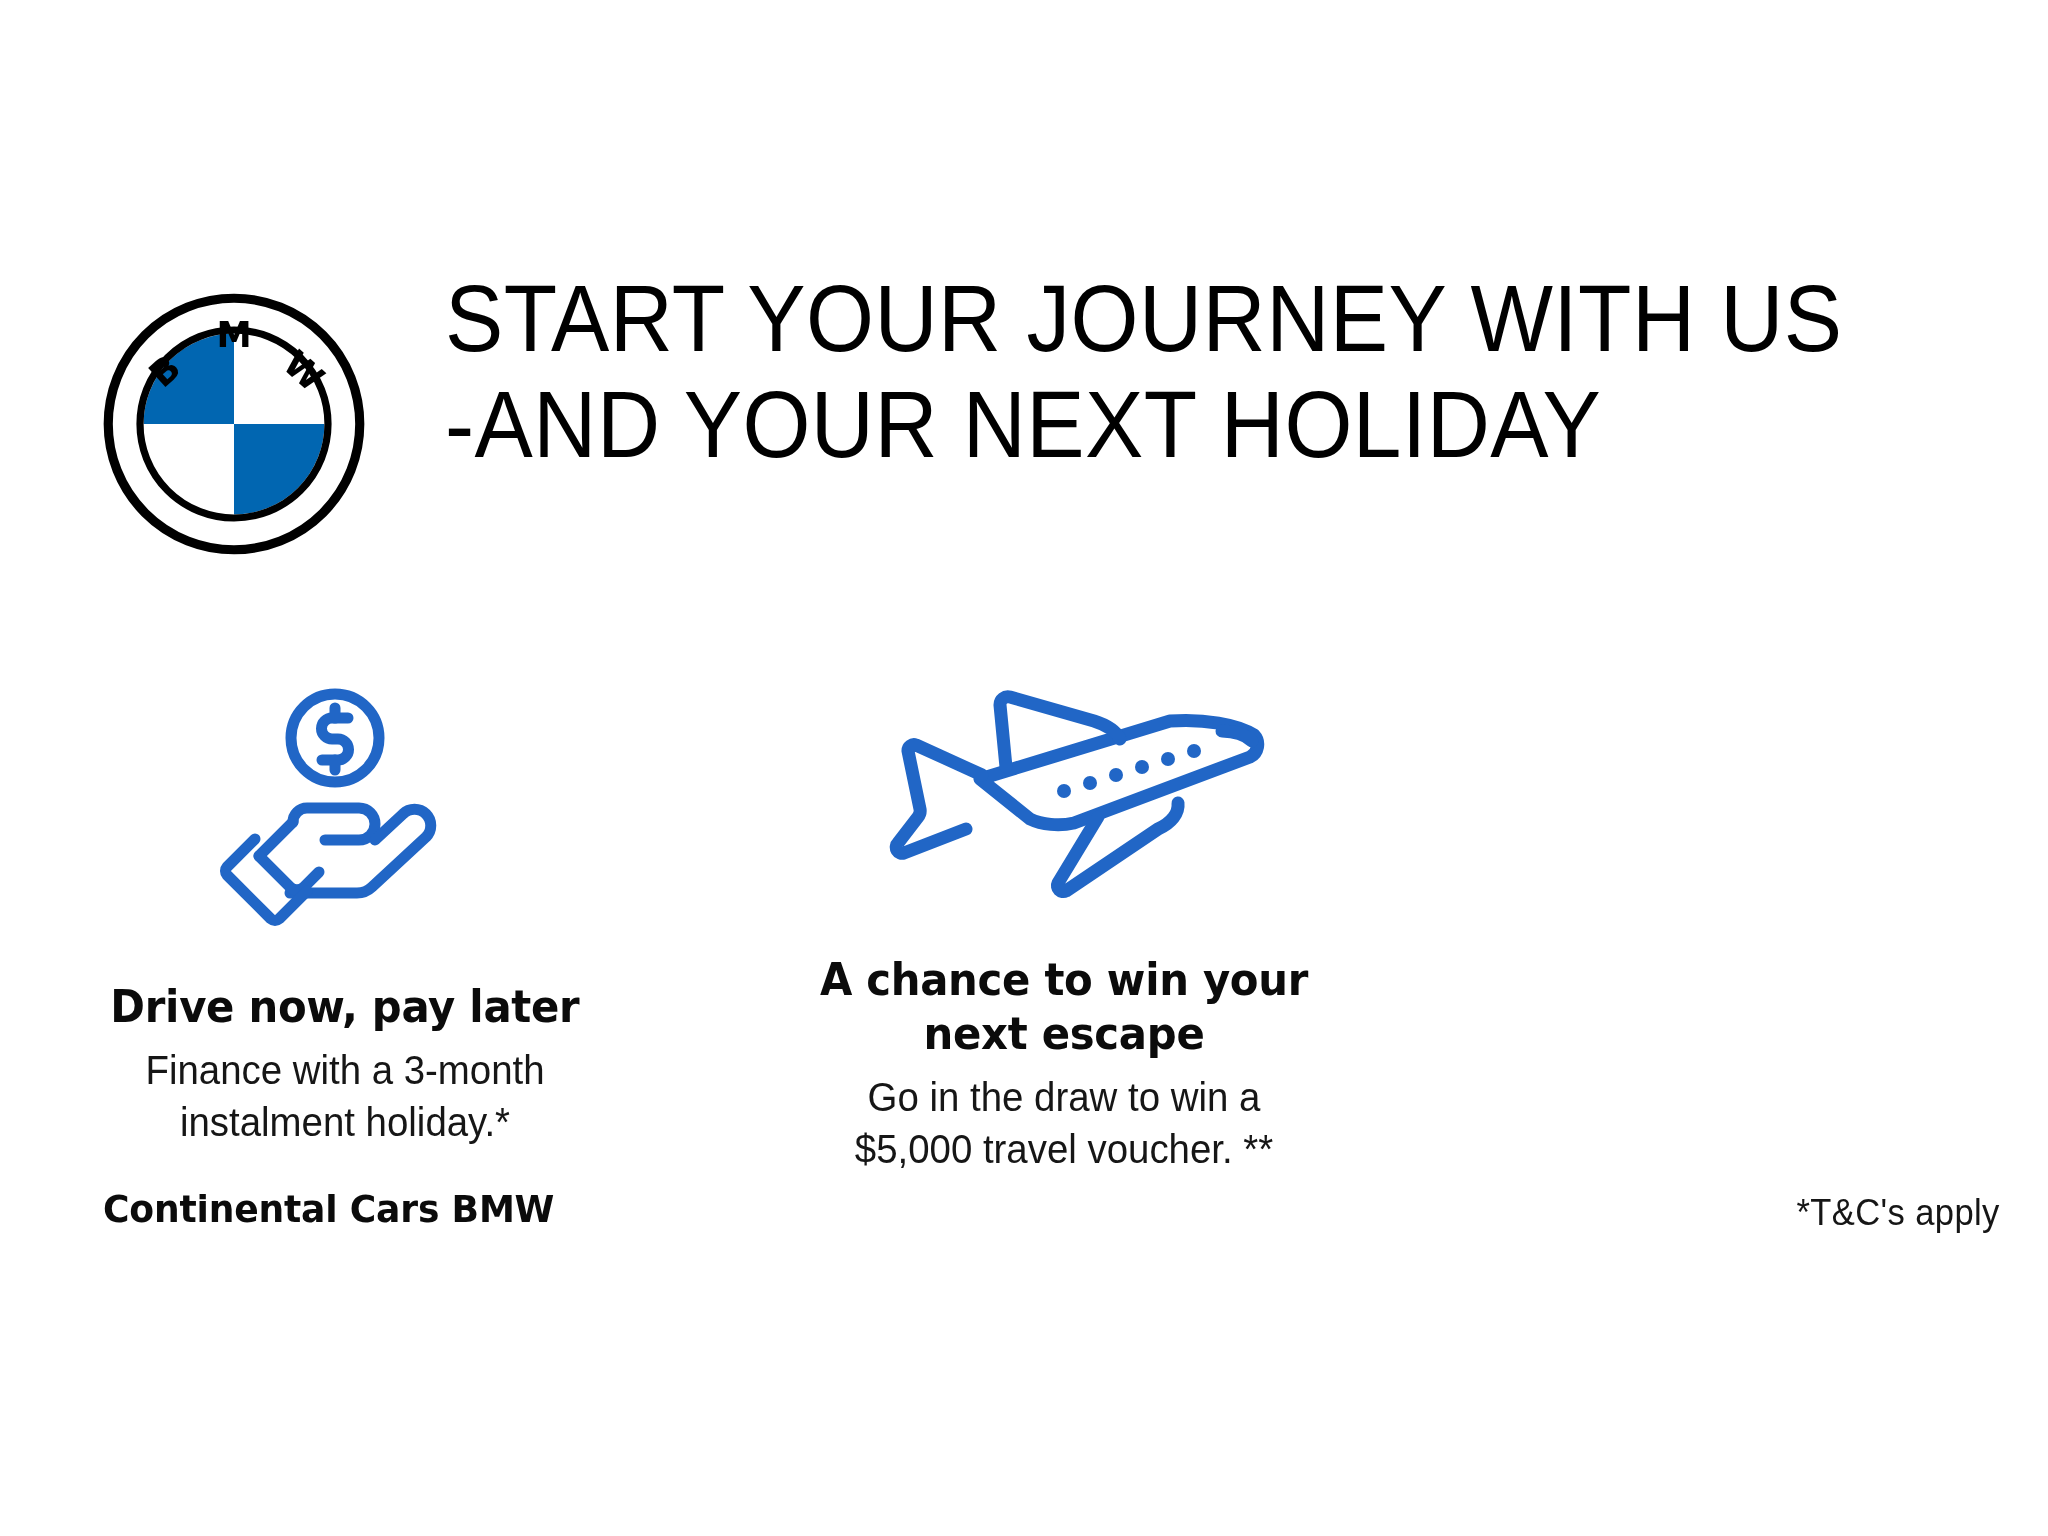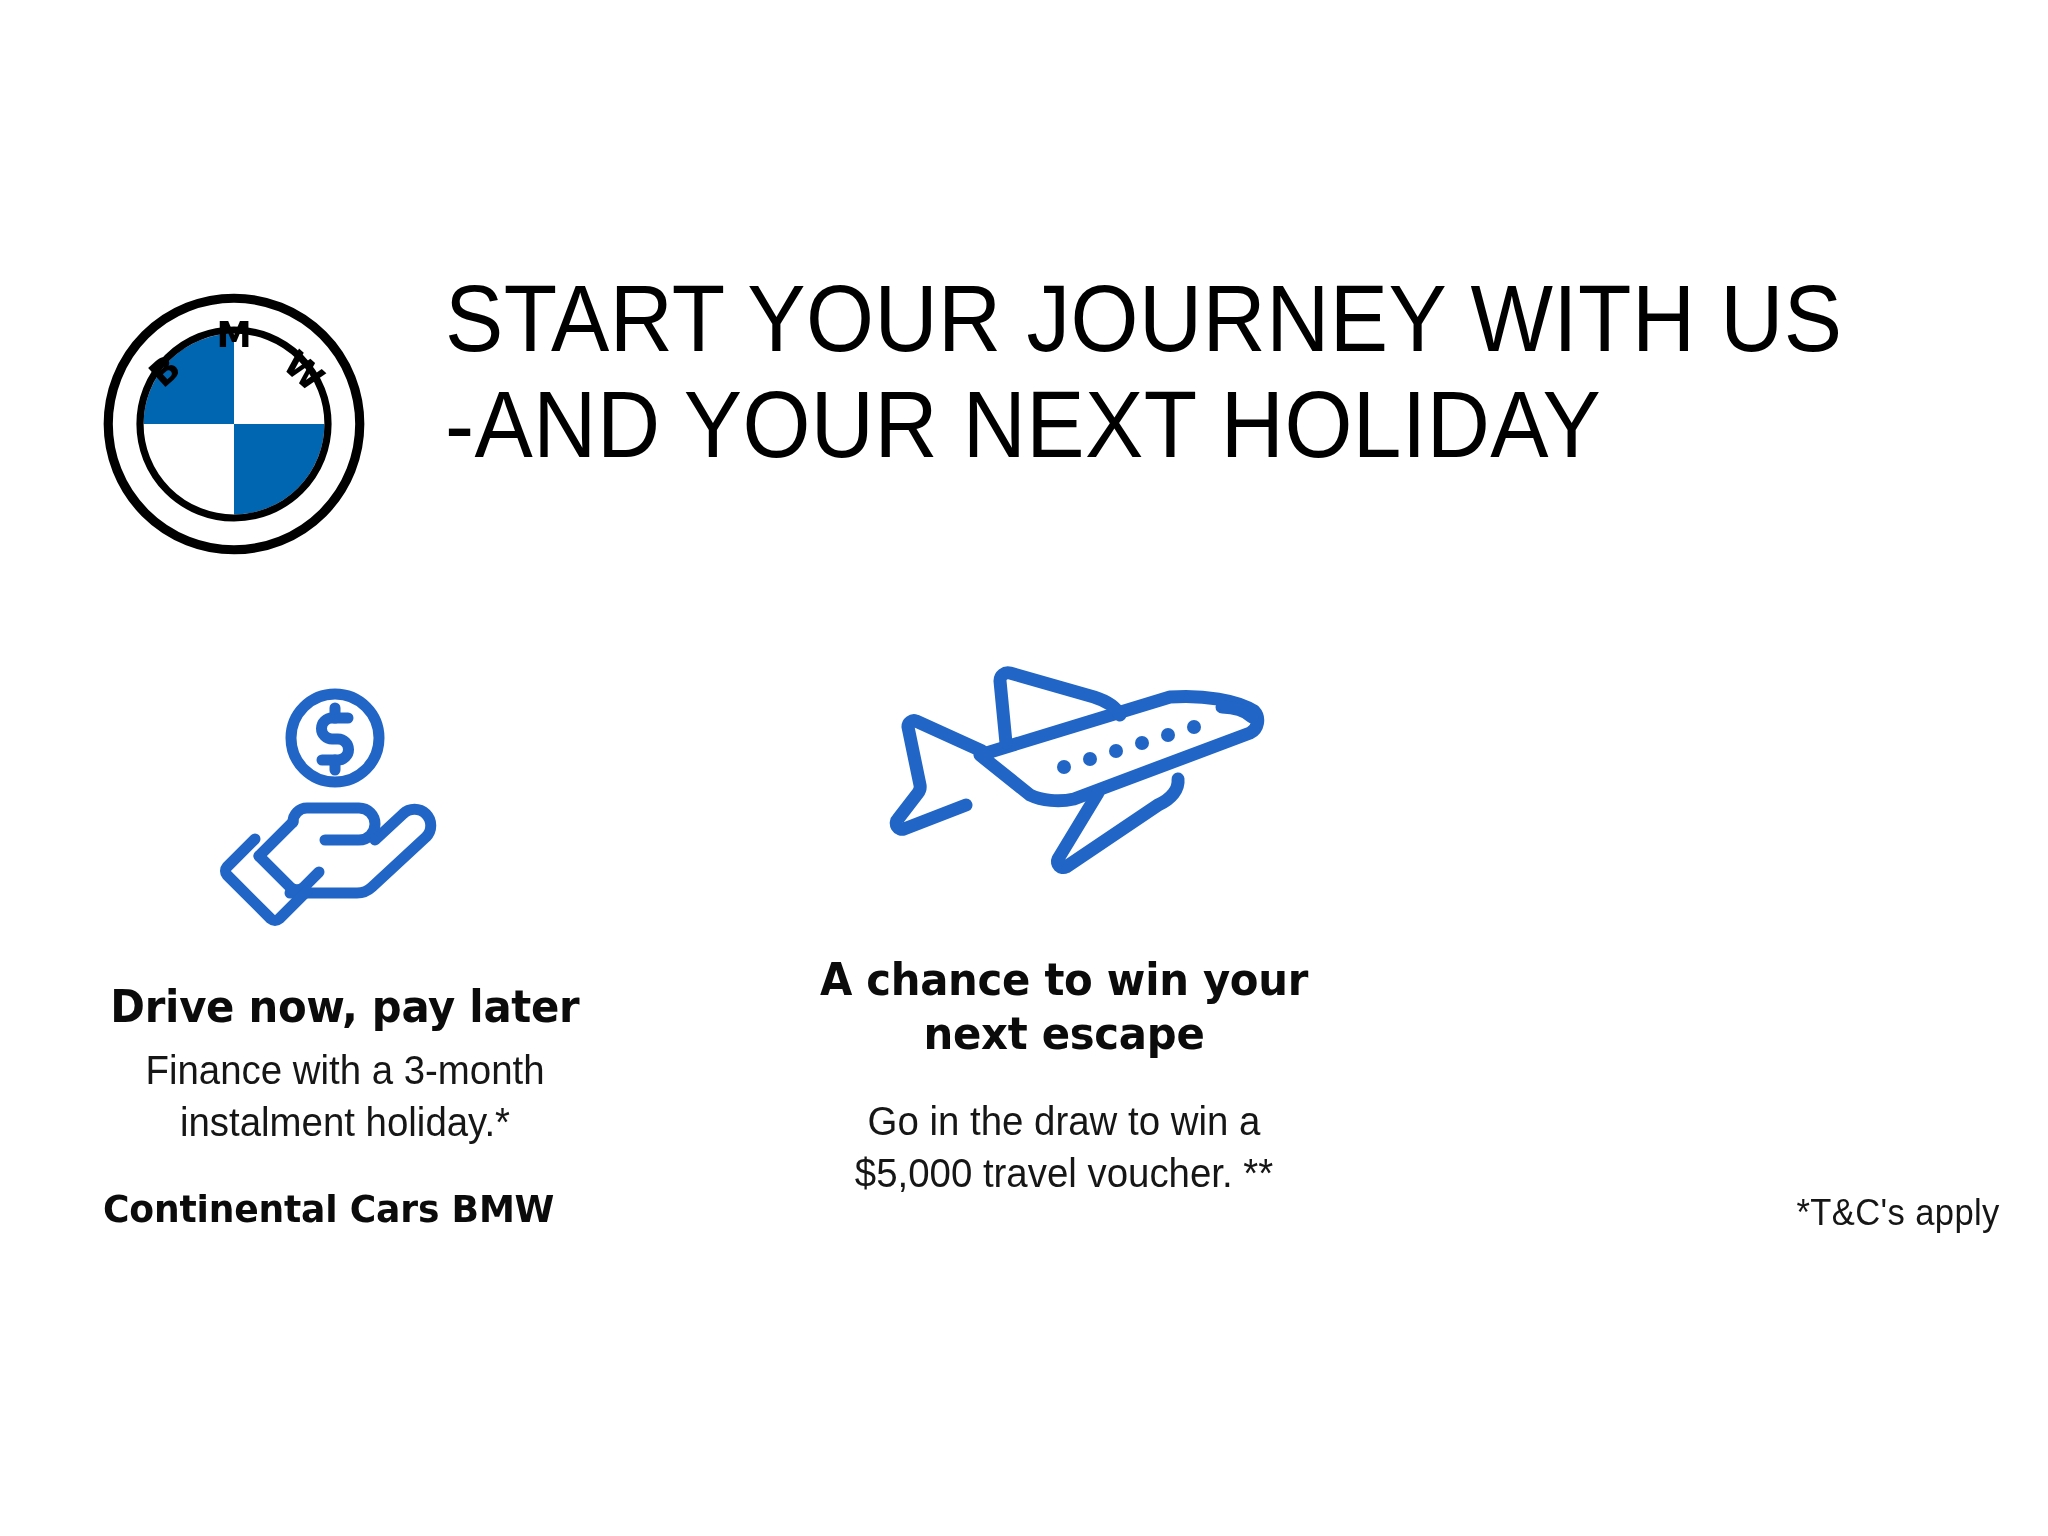--- a/index.html
+++ b/index.html
@@ -69,21 +69,21 @@
     align-items: center;
   }
   .col {
     position: relative;
     display: flex;
     flex-direction: column;
     align-items: center;
   }
   .col-1 { width: 690px; }
   .col-2 { width: 610px; }
-  .col-3 { width: 748px; gap: 24px; }
+  .col-3 { width: 748px; }
 
   .icon-box {
     height: 300px;
     display: flex;
     align-items: flex-end;
     justify-content: center;
   }
   .icon-box svg { display: block; }
 
   .col-1 .icon-box { width: 270px; margin-left: -20px; }

